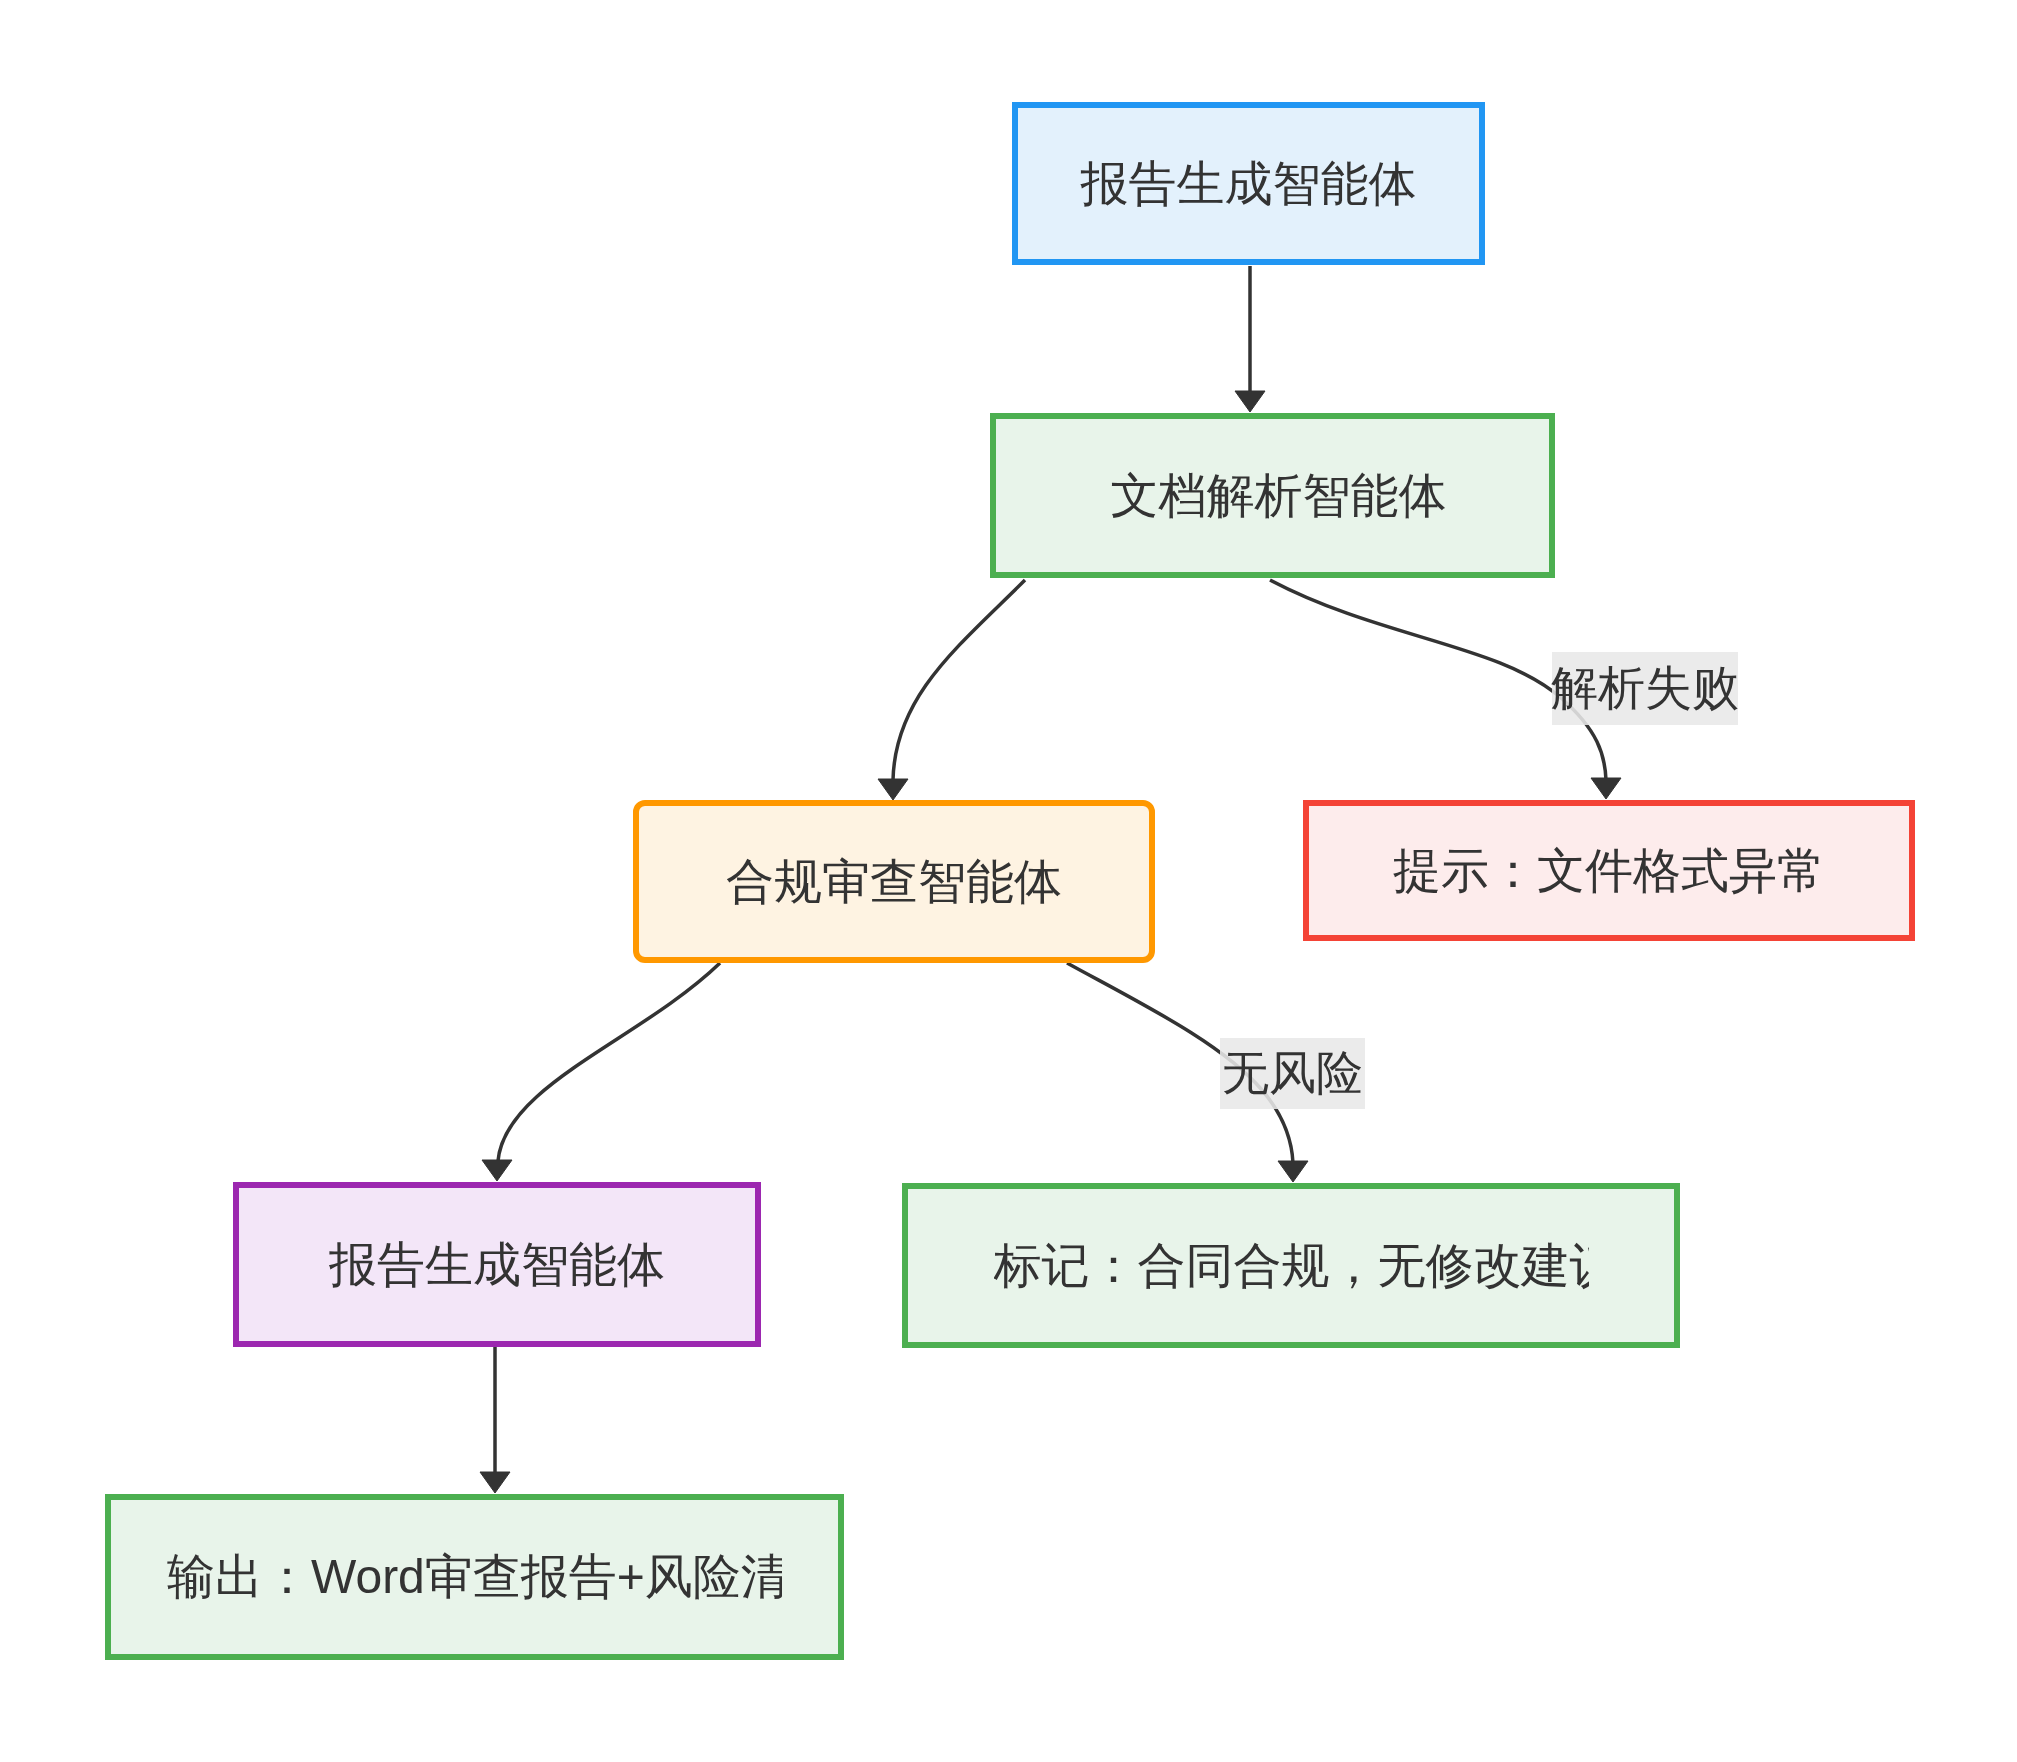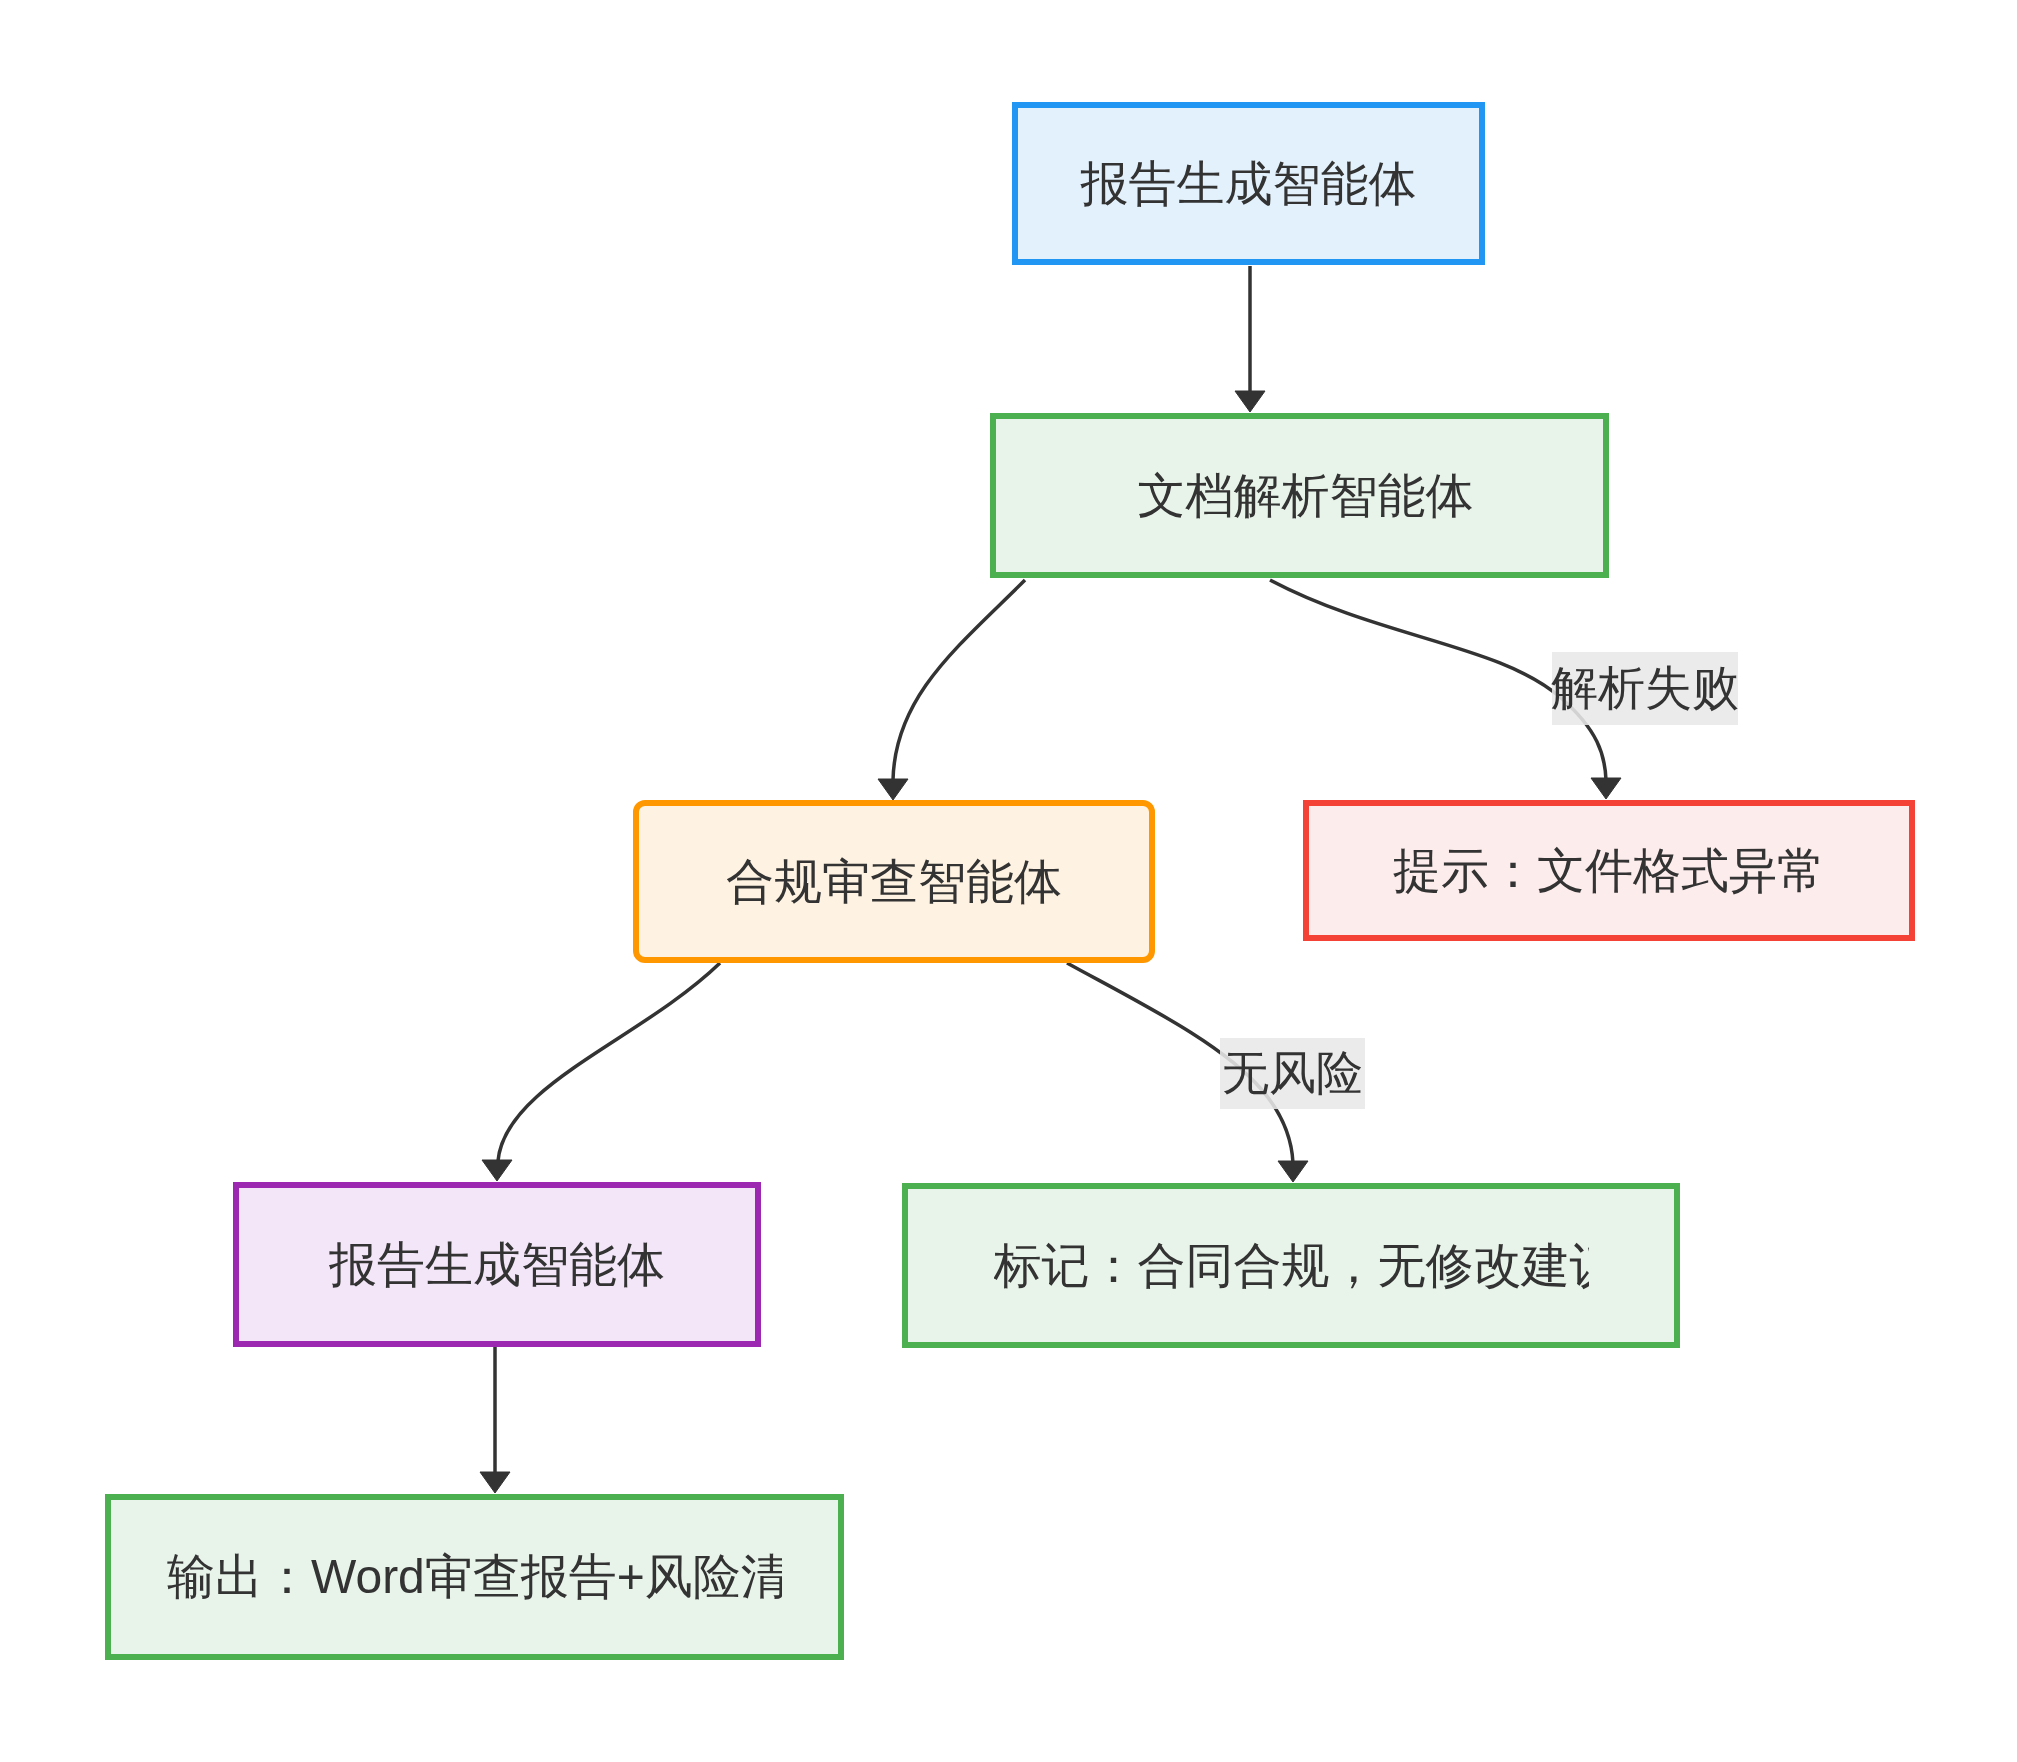--- a/index.html
+++ b/index.html
@@ -65,21 +65,21 @@
     font-size: 47px;
     text-align: center;
     white-space: nowrap;
     display: flex;
     align-items: center;
     justify-content: center;
   }
 
   
   #node-upload    { left: 1012px; top: 102px;  width: 473px; height: 163px; }
-  #node-parse     { left: 990px;  top: 413px;  width: 619px; height: 165px; padding-left: 12px; }
+  #node-parse     { left: 990px;  top: 413px;  width: 565px; height: 165px; padding-left: 12px; }
   #node-review    { left: 633px;  top: 800px;  width: 522px; height: 163px; border-radius: 12px; }
   #node-error     { left: 1303px; top: 800px;  width: 612px; height: 141px; }
   #node-report    { left: 233px;  top: 1182px; width: 528px; height: 165px; }
   #node-compliant { left: 902px;  top: 1183px; width: 778px; height: 165px; }
   #node-output    { left: 105px;  top: 1494px; width: 739px; height: 166px; }
 
   #node-compliant .node-label { width: 595px; }
   #node-output .node-label    { width: 615px; }
 
   

